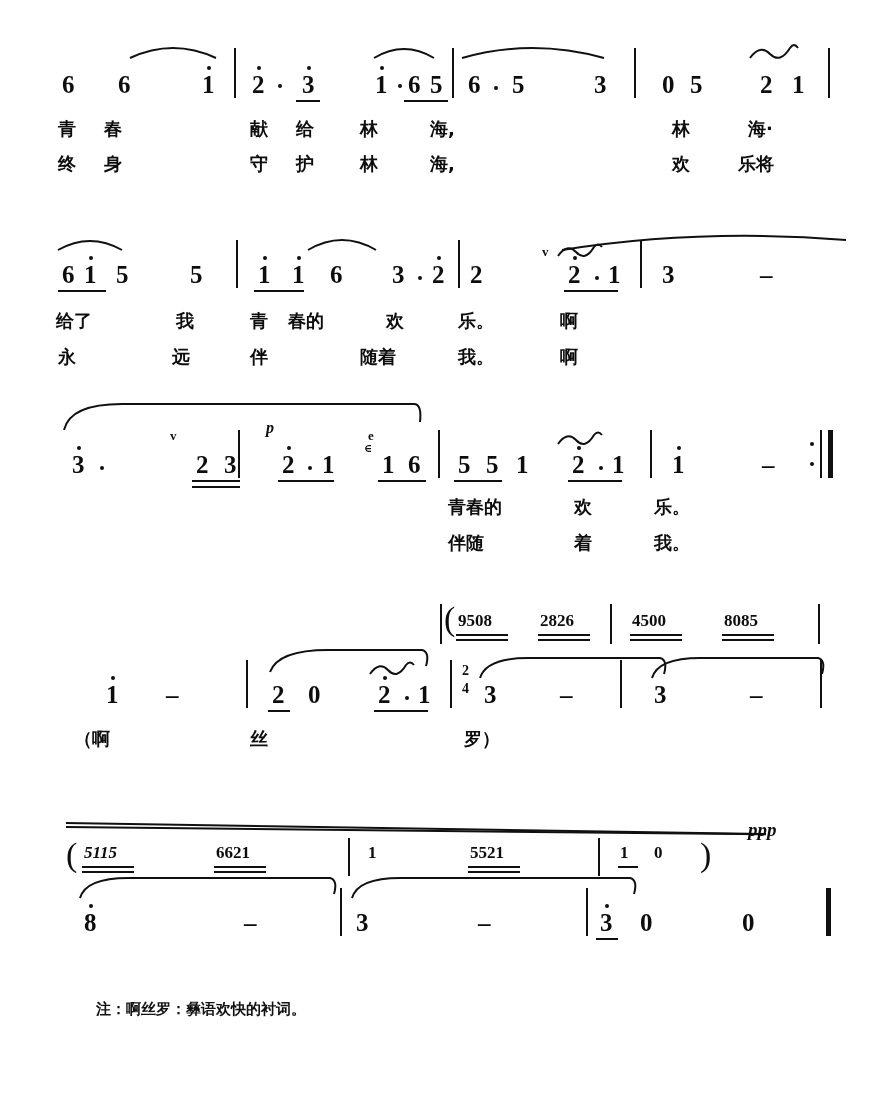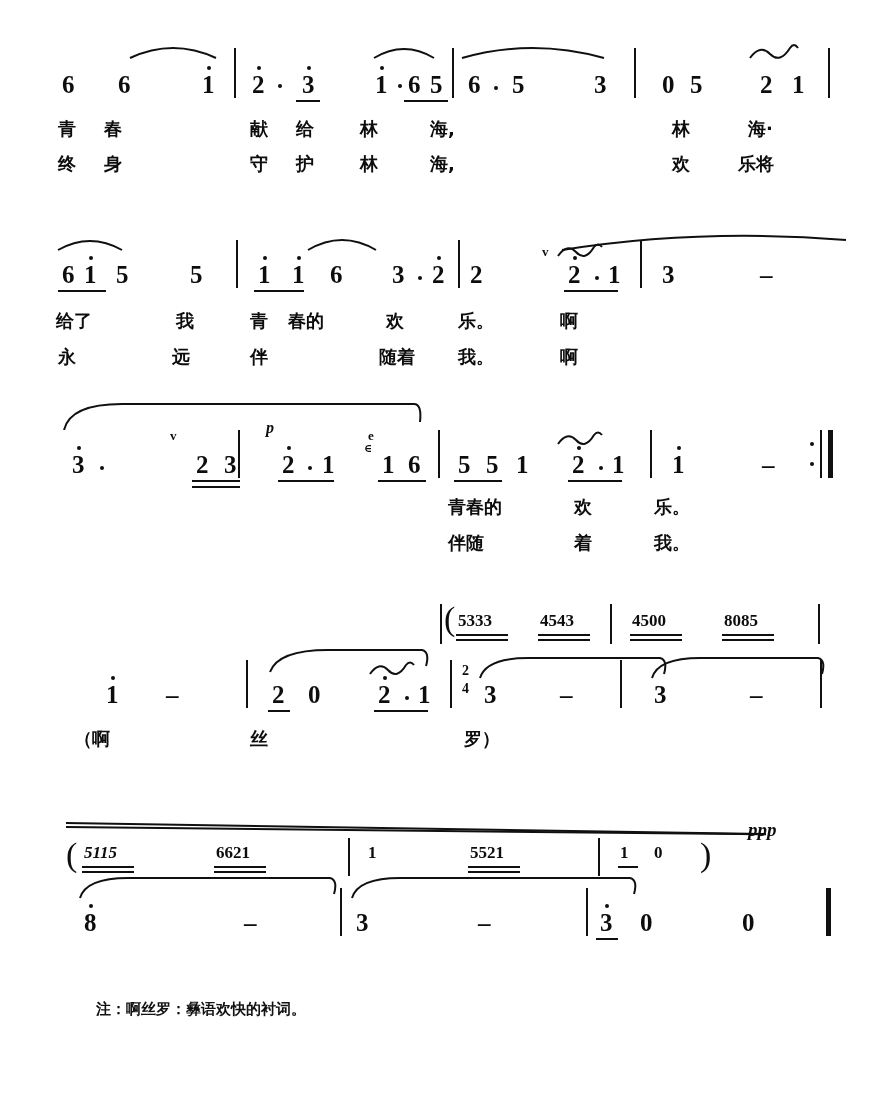--- a/index.html
+++ b/index.html
@@ -231,21 +231,21 @@
     <span class="tok lyric" style="left:176px;top:312px;">我</span>
     <span class="tok lyric" style="left:250px;top:312px;">青</span>
     <span class="tok lyric" style="left:288px;top:312px;">春的</span>
     <span class="tok lyric" style="left:386px;top:312px;">欢</span>
     <span class="tok lyric" style="left:458px;top:312px;">乐。</span>
     <span class="tok lyric" style="left:560px;top:312px;">啊</span>
 
     <span class="tok lyric" style="left:58px;top:348px;">永</span>
     <span class="tok lyric" style="left:172px;top:348px;">远</span>
     <span class="tok lyric" style="left:250px;top:348px;">伴</span>
-    <span class="tok lyric" style="left:379px;top:348px;">随着</span>
+    <span class="tok lyric" style="left:360px;top:348px;">随着</span>
     <span class="tok lyric" style="left:458px;top:348px;">我。</span>
     <span class="tok lyric" style="left:560px;top:348px;">啊</span>
   </div>
 
   <div>
     <div class="barline" style="left:238px;top:430px;height:48px;"></div>
     <div class="barline" style="left:438px;top:430px;height:48px;"></div>
     <div class="barline" style="left:650px;top:430px;height:48px;"></div>
 
     <div class="barline" style="left:820px;top:430px;height:48px;"></div>
@@ -304,24 +304,24 @@
     <span class="tok lyric" style="left:654px;top:498px;">乐。</span>
 
     <span class="tok lyric" style="left:448px;top:534px;">伴随</span>
     <span class="tok lyric" style="left:574px;top:534px;">着</span>
     <span class="tok lyric" style="left:654px;top:534px;">我。</span>
   </div>
 
   <div>
 
     <span class="paren" style="left:444px;top:600px;">(</span>
-    <span class="tok num small" style="left:458px;top:612px;">5333</span>
+    <span class="tok num small" style="left:458px;top:612px;">9508</span>
     <div class="beam" style="left:456px;top:634px;width:52px;"></div>
     <div class="beam" style="left:456px;top:639px;width:52px;"></div>
-    <span class="tok num small" style="left:540px;top:612px;">4543</span>
+    <span class="tok num small" style="left:540px;top:612px;">2826</span>
     <div class="beam" style="left:538px;top:634px;width:52px;"></div>
     <div class="beam" style="left:538px;top:639px;width:52px;"></div>
     <span class="tok num small" style="left:632px;top:612px;">4500</span>
     <div class="beam" style="left:630px;top:634px;width:52px;"></div>
     <div class="beam" style="left:630px;top:639px;width:52px;"></div>
     <span class="tok num small" style="left:724px;top:612px;">8085</span>
     <div class="beam" style="left:722px;top:634px;width:52px;"></div>
     <div class="beam" style="left:722px;top:639px;width:52px;"></div>
     <div class="barline" style="left:610px;top:604px;height:40px;"></div>
     <div class="barline" style="left:818px;top:604px;height:40px;"></div>

